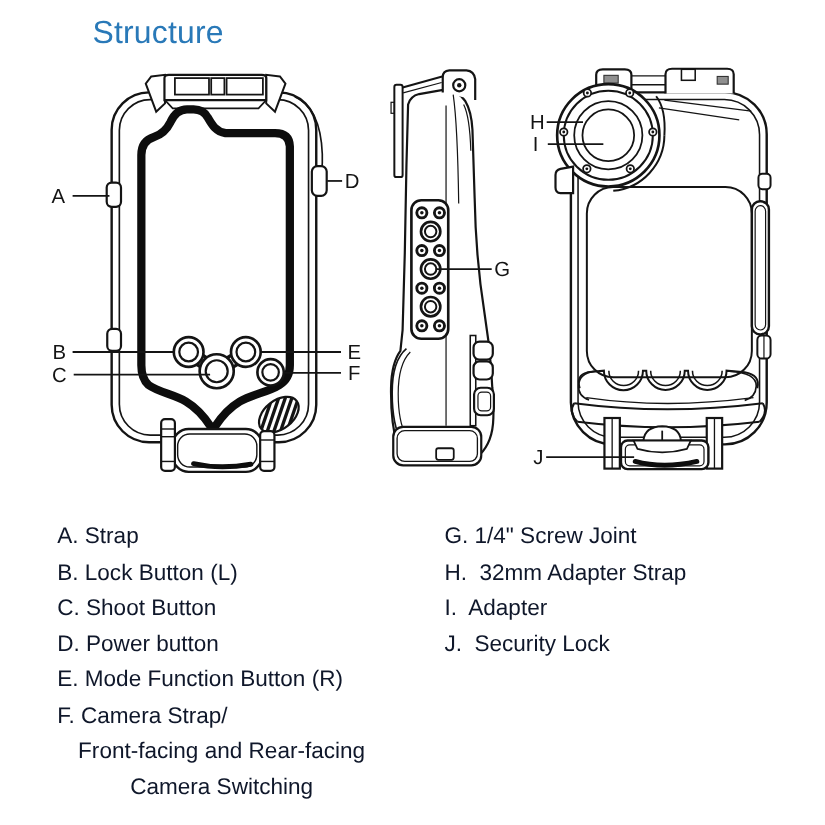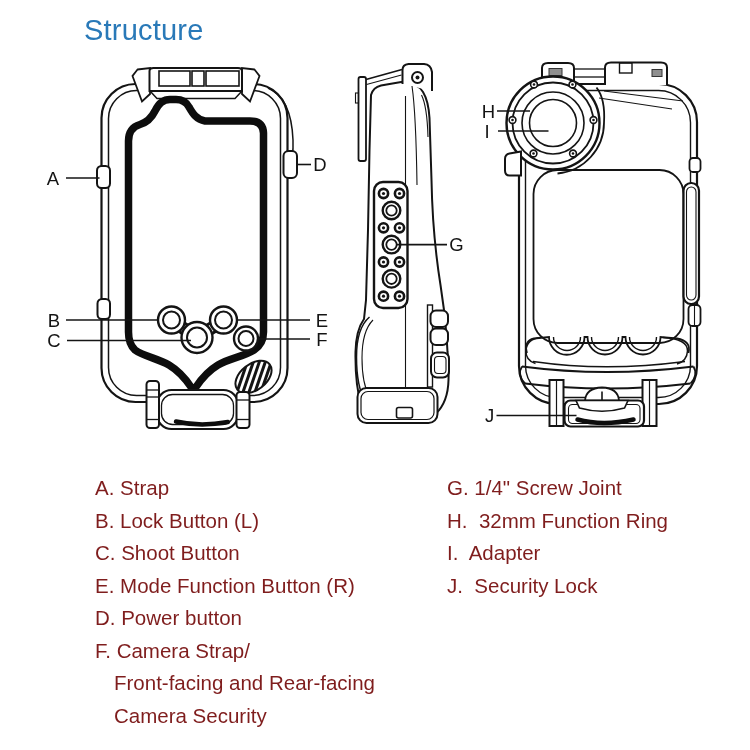--- a/index.html
+++ b/index.html
@@ -10,27 +10,27 @@
   .title {
     position:absolute; left:84px; top:14px;
     font-size:29px; font-weight:400; letter-spacing:0.2px;
     color:#2979b8;
   }
   svg.diagram { position:absolute; left:0; top:0; }
   .part-label {
     font-family:"Liberation Sans", sans-serif;
     font-size:18.5px; fill:#141414;
   }
-  .legend-col { position:absolute; top:472px; color:#7f1d1d;margin-left:43px; }
+  .legend-col { position:absolute; top:472px; color:#0f172a; }
   .legend-left  { left:52px; }
   .legend-right { left:404px; }
   .legend-row {
     font-size:20.5px; line-height:32.5px; white-space:pre;
   }
-  .legend-row.indent { padding-left:19px; }
+  .legend-row.indent { padding-left:19px;text-align:center; }
 </style>
 </head>
 <body>
 
 <div class="page">
 
   <div class="title">Structure</div>
 
   <svg class="diagram" width="750" height="460" viewBox="0 0 750 460" xmlns="http://www.w3.org/2000/svg">
     <defs>
@@ -266,27 +266,27 @@
       <text class="part-label" x="488.5" y="117.5">H</text>
       <text class="part-label" x="487" y="137.5">I</text>
       <text class="part-label" x="489.5" y="422">J</text>
     </g>
   </svg>
 
   <div class="legend-col legend-left">
     <div class="legend-row">A. Strap</div>
     <div class="legend-row">B. Lock Button (L)</div>
     <div class="legend-row">C. Shoot Button</div>
+    <div class="legend-row">D. Power button</div>
     <div class="legend-row">E. Mode Function Button (R)</div>
-    <div class="legend-row">D. Power button</div>
     <div class="legend-row">F. Camera Strap/</div>
     <div class="legend-row indent">Front-facing and Rear-facing</div>
-    <div class="legend-row indent">Camera Security</div>
+    <div class="legend-row indent">Camera Switching</div>
   </div>
 
   <div class="legend-col legend-right">
     <div class="legend-row">G. 1/4" Screw Joint</div>
-    <div class="legend-row">H.  32mm Function Ring</div>
+    <div class="legend-row">H.  32mm Adapter Strap</div>
     <div class="legend-row">I.  Adapter</div>
     <div class="legend-row">J.  Security Lock</div>
   </div>
 
 </div>
 
 </body></html>

